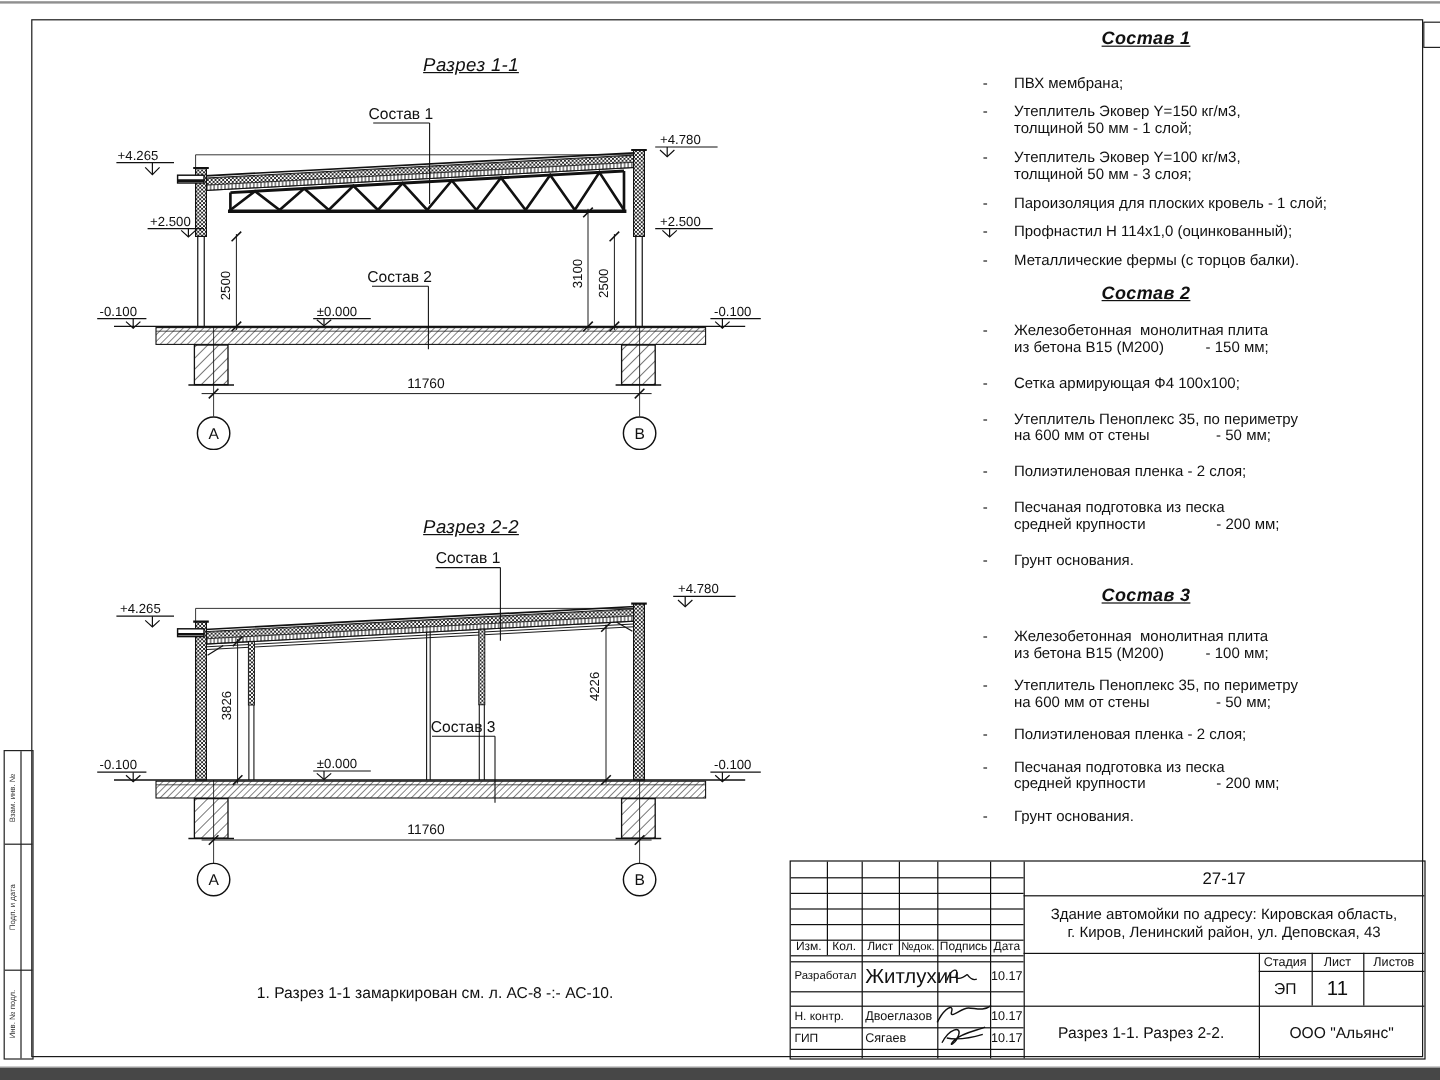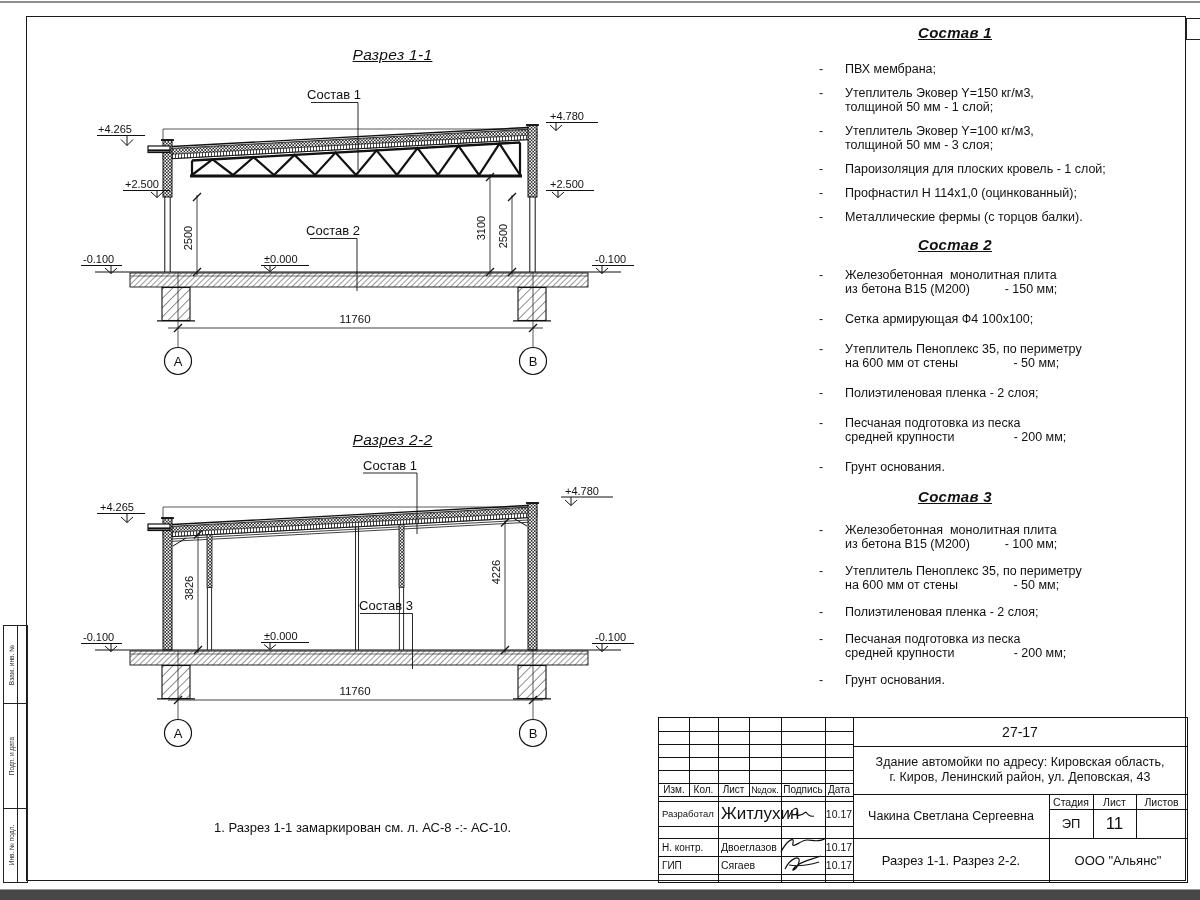--- a/index.html
+++ b/index.html
@@ -489,21 +489,20 @@
       <path d="M6 16 C12 4 22 2 20 9 C18 17 10 20 16 14 C22 8 34 6 42 3 M10 12 C20 14 30 12 40 9" fill="none" stroke="#111" stroke-width="1.2"></path>
     </svg>
 
     <div class="cell" style="left:194px;top:0;width:334px;height:28px;font-size:14px;">27-17</div>
     <div class="cell" style="left:194px;top:28px;width:334px;height:48px;">
       <div style="font-size:12.5px;line-height:15px;">
         <div>Здание автомойки по адресу: Кировская область,</div>
         <div>г. Киров, Ленинский район, ул. Деповская, 43</div>
       </div>
     </div>
-    <div class="cell" style="left:194px;top:76px;width:196px;height:44px;font-size:12.5px;">Чакина Светлана Сергеевна</div>
     <div class="cell" style="left:194px;top:120px;width:196px;height:44px;font-size:13px;">Разрез 1-1. Разрез 2-2.</div>
     <div class="cell" style="left:390px;top:76px;width:44px;height:15px;font-size:10.5px;">Стадия</div>
     <div class="cell" style="left:434px;top:76px;width:43px;height:15px;font-size:10.5px;">Лист</div>
     <div class="cell" style="left:477px;top:76px;width:51px;height:15px;font-size:10.5px;">Листов</div>
     <div class="cell" style="left:390px;top:91px;width:44px;height:29px;font-size:13px;">ЭП</div>
     <div class="cell" style="left:434px;top:91px;width:43px;height:29px;font-size:17px;">11</div>
     <div class="cell" style="left:477px;top:91px;width:51px;height:29px;font-size:13px;"></div>
     <div class="cell" style="left:390px;top:120px;width:138px;height:44px;font-size:13px;">ООО "Альянс"</div>
   </div>
 

